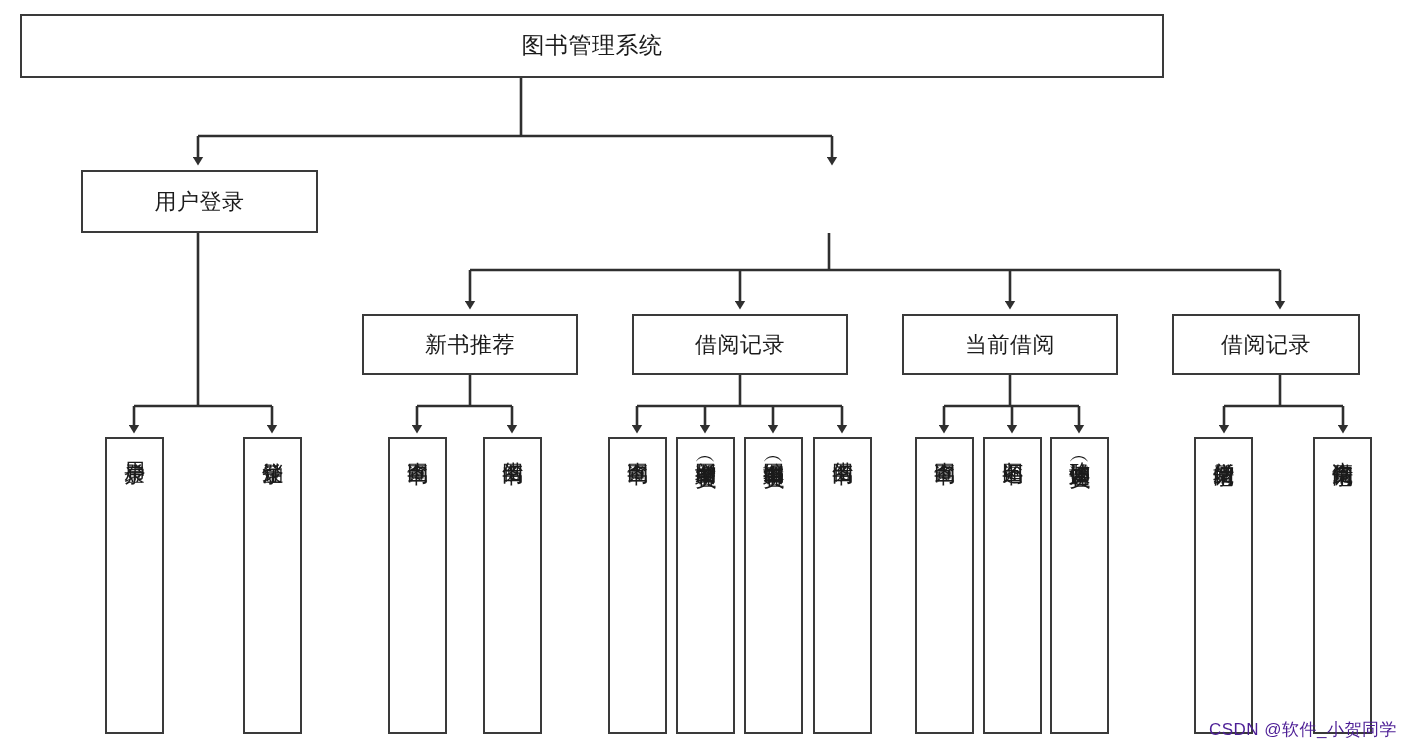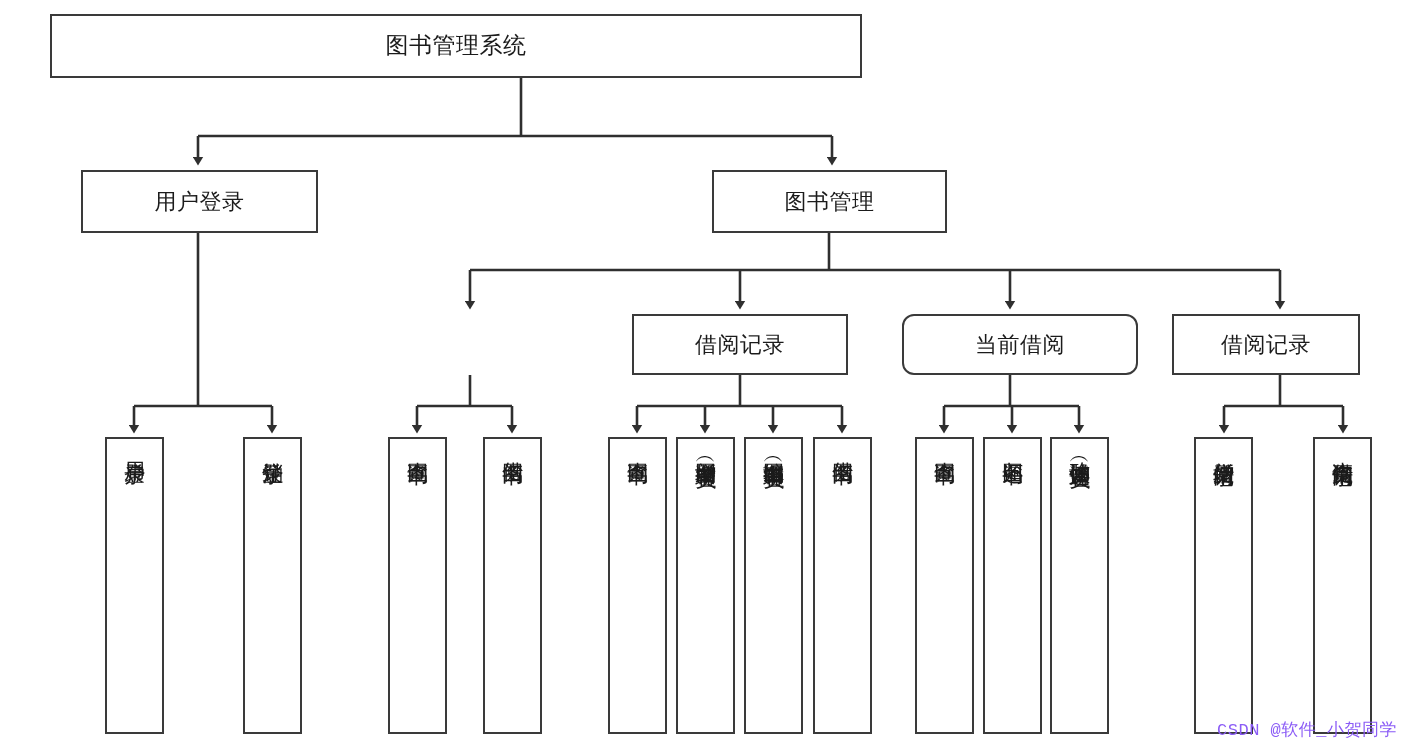--- a/index.html
+++ b/index.html
@@ -61,24 +61,24 @@
     font-size: 21px;
     line-height: 1.08;
     letter-spacing: 1px;
     white-space: nowrap;
   }
   .watermark {
     position: absolute;
     right: 8px;
     bottom: 6px;
     font-size: 17px;
-    color: #8b5cf6;
+    color: #4c1d95;
     letter-spacing: 0.5px;
     white-space: nowrap;
-    font-family: Liberation Mono, monospace;
+    font-family: Liberation Sans, sans-serif;
   }
 </style>
 </head>
 <body>
 
 <div id="canvas">
 
   <svg class="edges" viewBox="0 0 1405 747">
     <defs>
       <marker id="arrow" markerWidth="9" markerHeight="11" refX="1.5" refY="5.5" orient="auto" markerUnits="userSpaceOnUse">
@@ -122,35 +122,35 @@
       <path d="M1012,406 L1012,426" marker-end="url(#arrow)"></path>
       <path d="M1079,406 L1079,426" marker-end="url(#arrow)"></path>
 
       <path d="M1280,375 L1280,406"></path>
       <path d="M1224,406 L1343,406"></path>
       <path d="M1224,406 L1224,426" marker-end="url(#arrow)"></path>
       <path d="M1343,406 L1343,426" marker-end="url(#arrow)"></path>
     </g>
   </svg>
 
-  <div class="node horiz root" style="left:20px; top:14px; width:812px; height:64px;margin-left:30px;">
+  <div class="node horiz root" style="left:20px; top:14px; width:1144px; height:64px;">
     <span class="label">图书管理系统</span>
   </div>
 
   <div class="node horiz" style="left:81px; top:170px; width:237px; height:63px;">
     <span class="label">用户登录</span>
   </div>
-  <div class="node horiz" style="left:712px; top:170px; width:235px; height:63px;">
-    <span class="label">图书管理</span>
-  </div>
-
+
+  <div class="node horiz" style="left:362px; top:314px; width:216px; height:61px;">
+    <span class="label">新书推荐</span>
+  </div>
   <div class="node horiz" style="left:632px; top:314px; width:216px; height:61px;">
     <span class="label">借阅记录</span>
   </div>
-  <div class="node horiz" style="left:902px; top:314px; width:236px; height:61px;border-radius:12px;">
+  <div class="node horiz" style="left:902px; top:314px; width:216px; height:61px;">
     <span class="label">当前借阅</span>
   </div>
   <div class="node horiz" style="left:1172px; top:314px; width:188px; height:61px;">
     <span class="label">借阅记录</span>
   </div>
 
   <div class="node vert" style="left:105px; top:437px; width:59px; height:297px;">
     <span class="label">用户登录</span>
   </div>
   <div class="node vert" style="left:243px; top:437px; width:59px; height:297px;">

